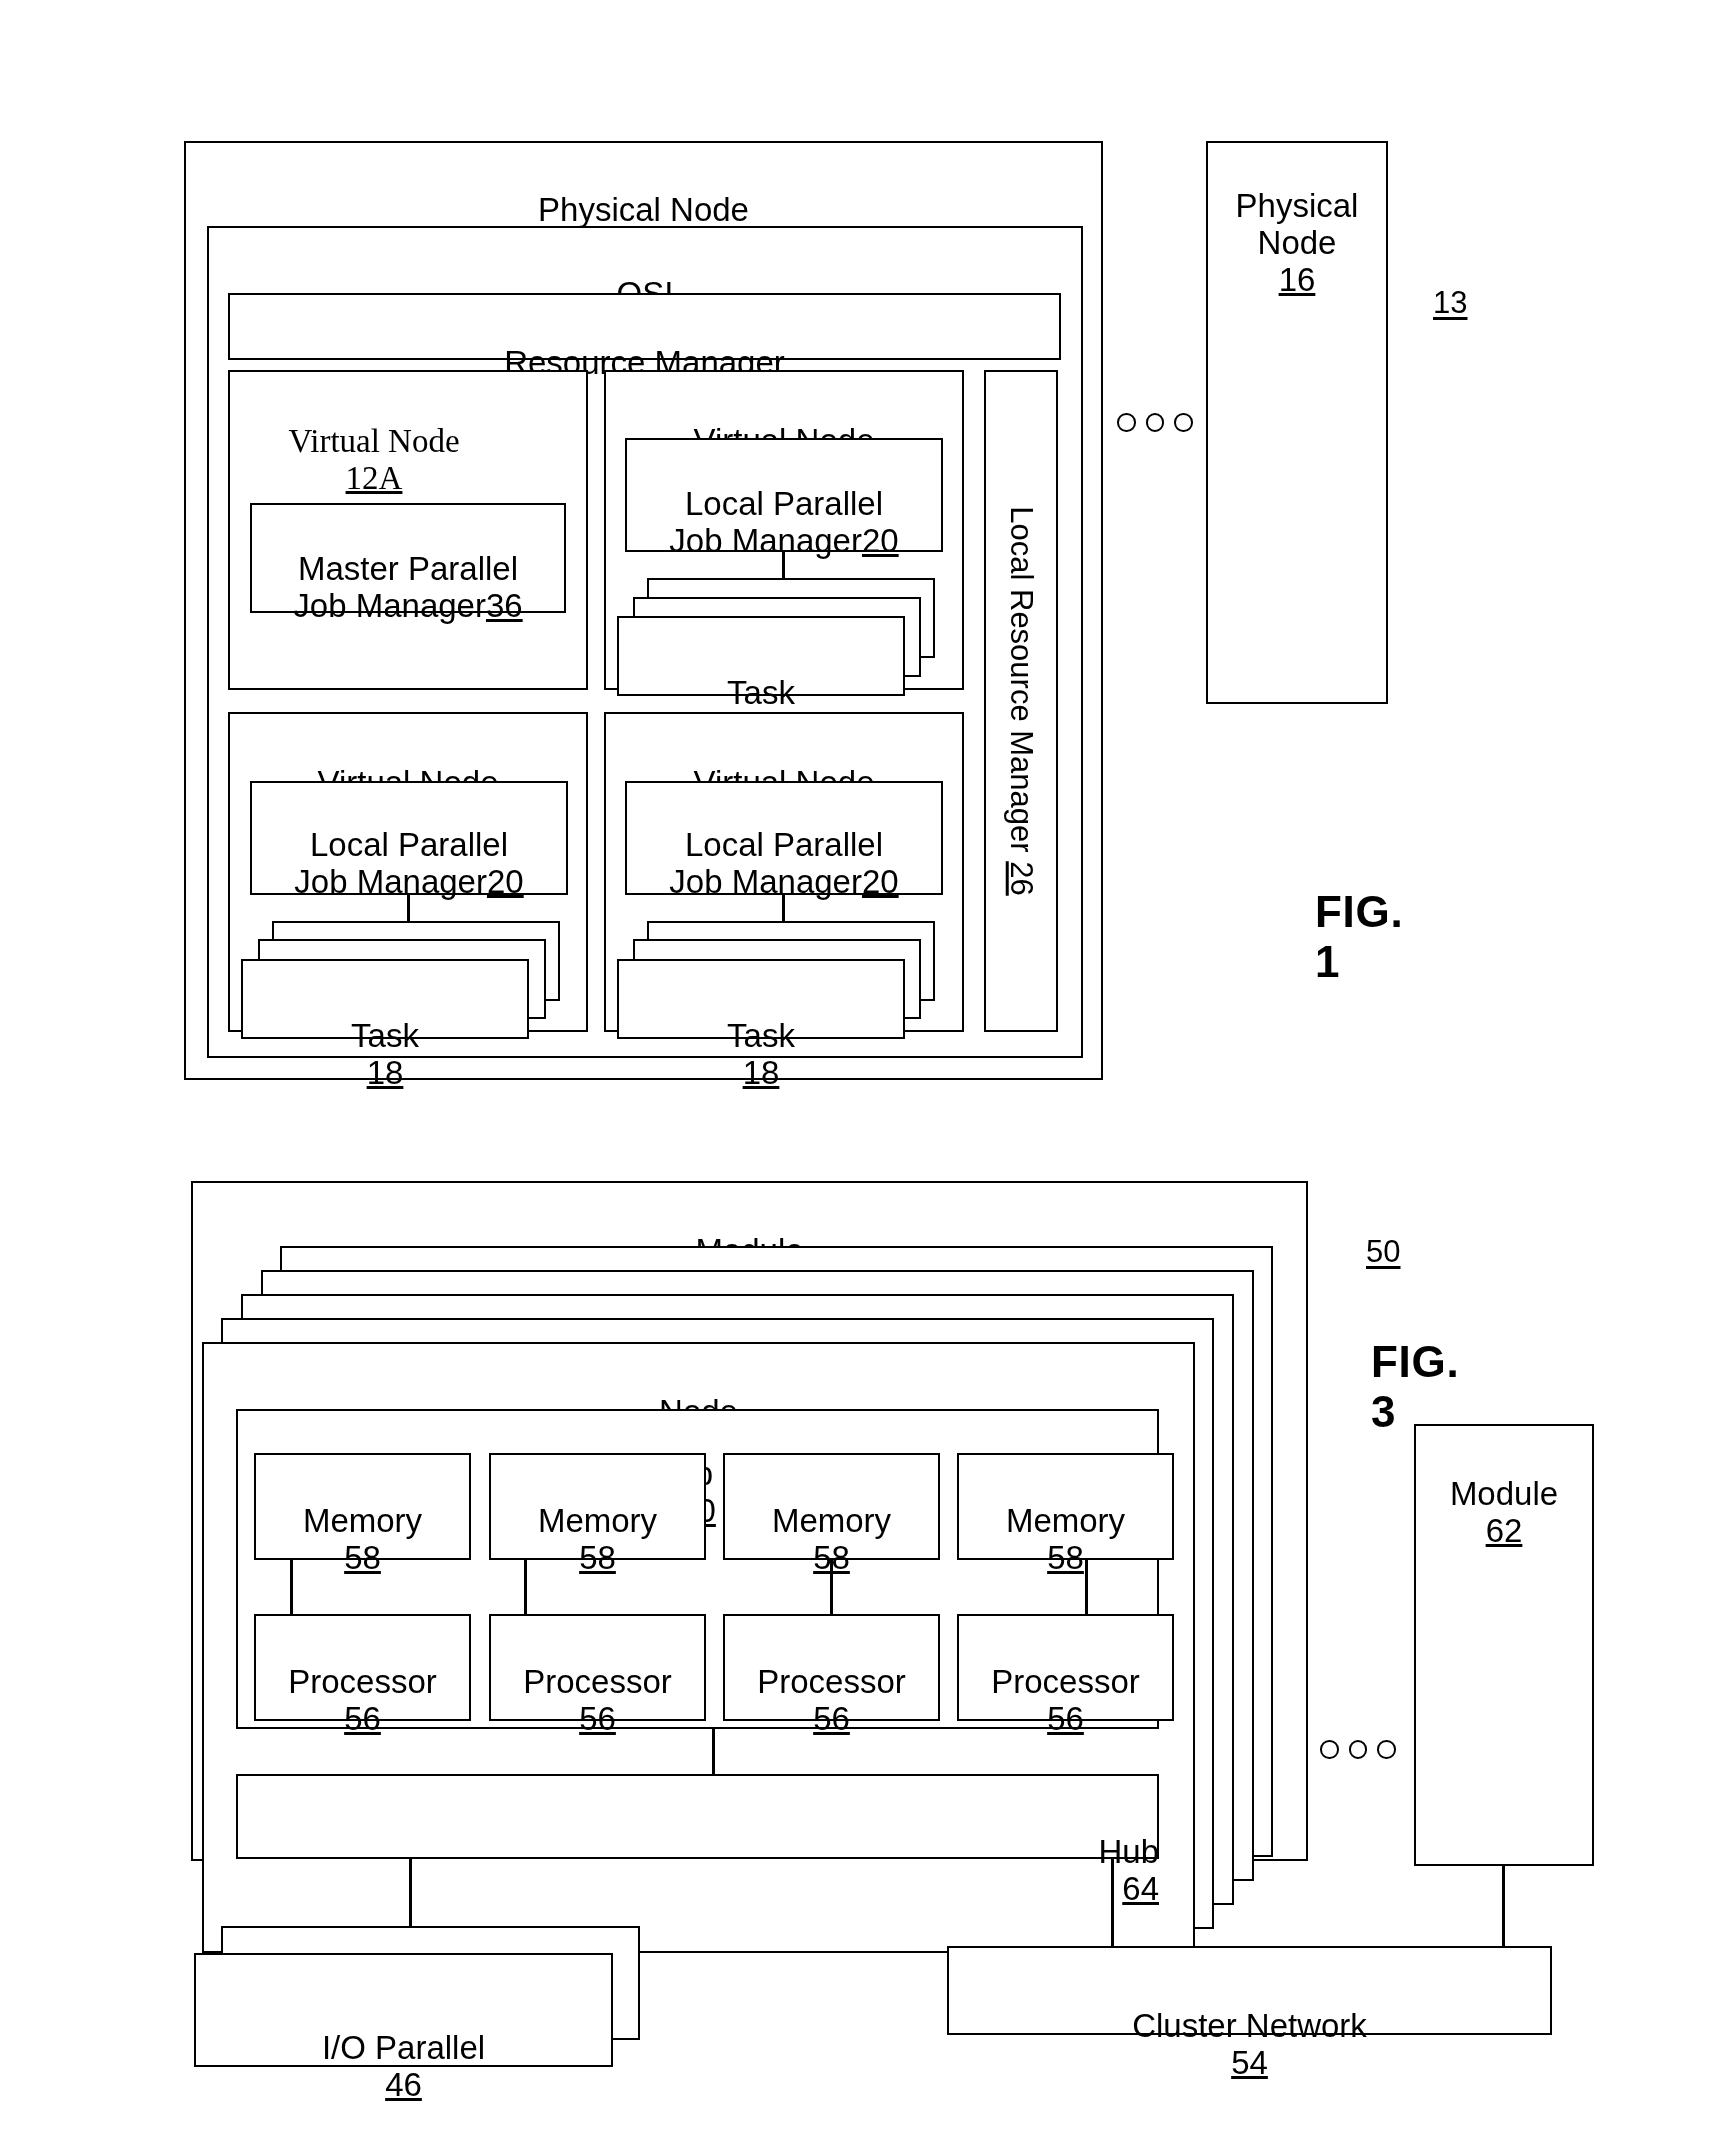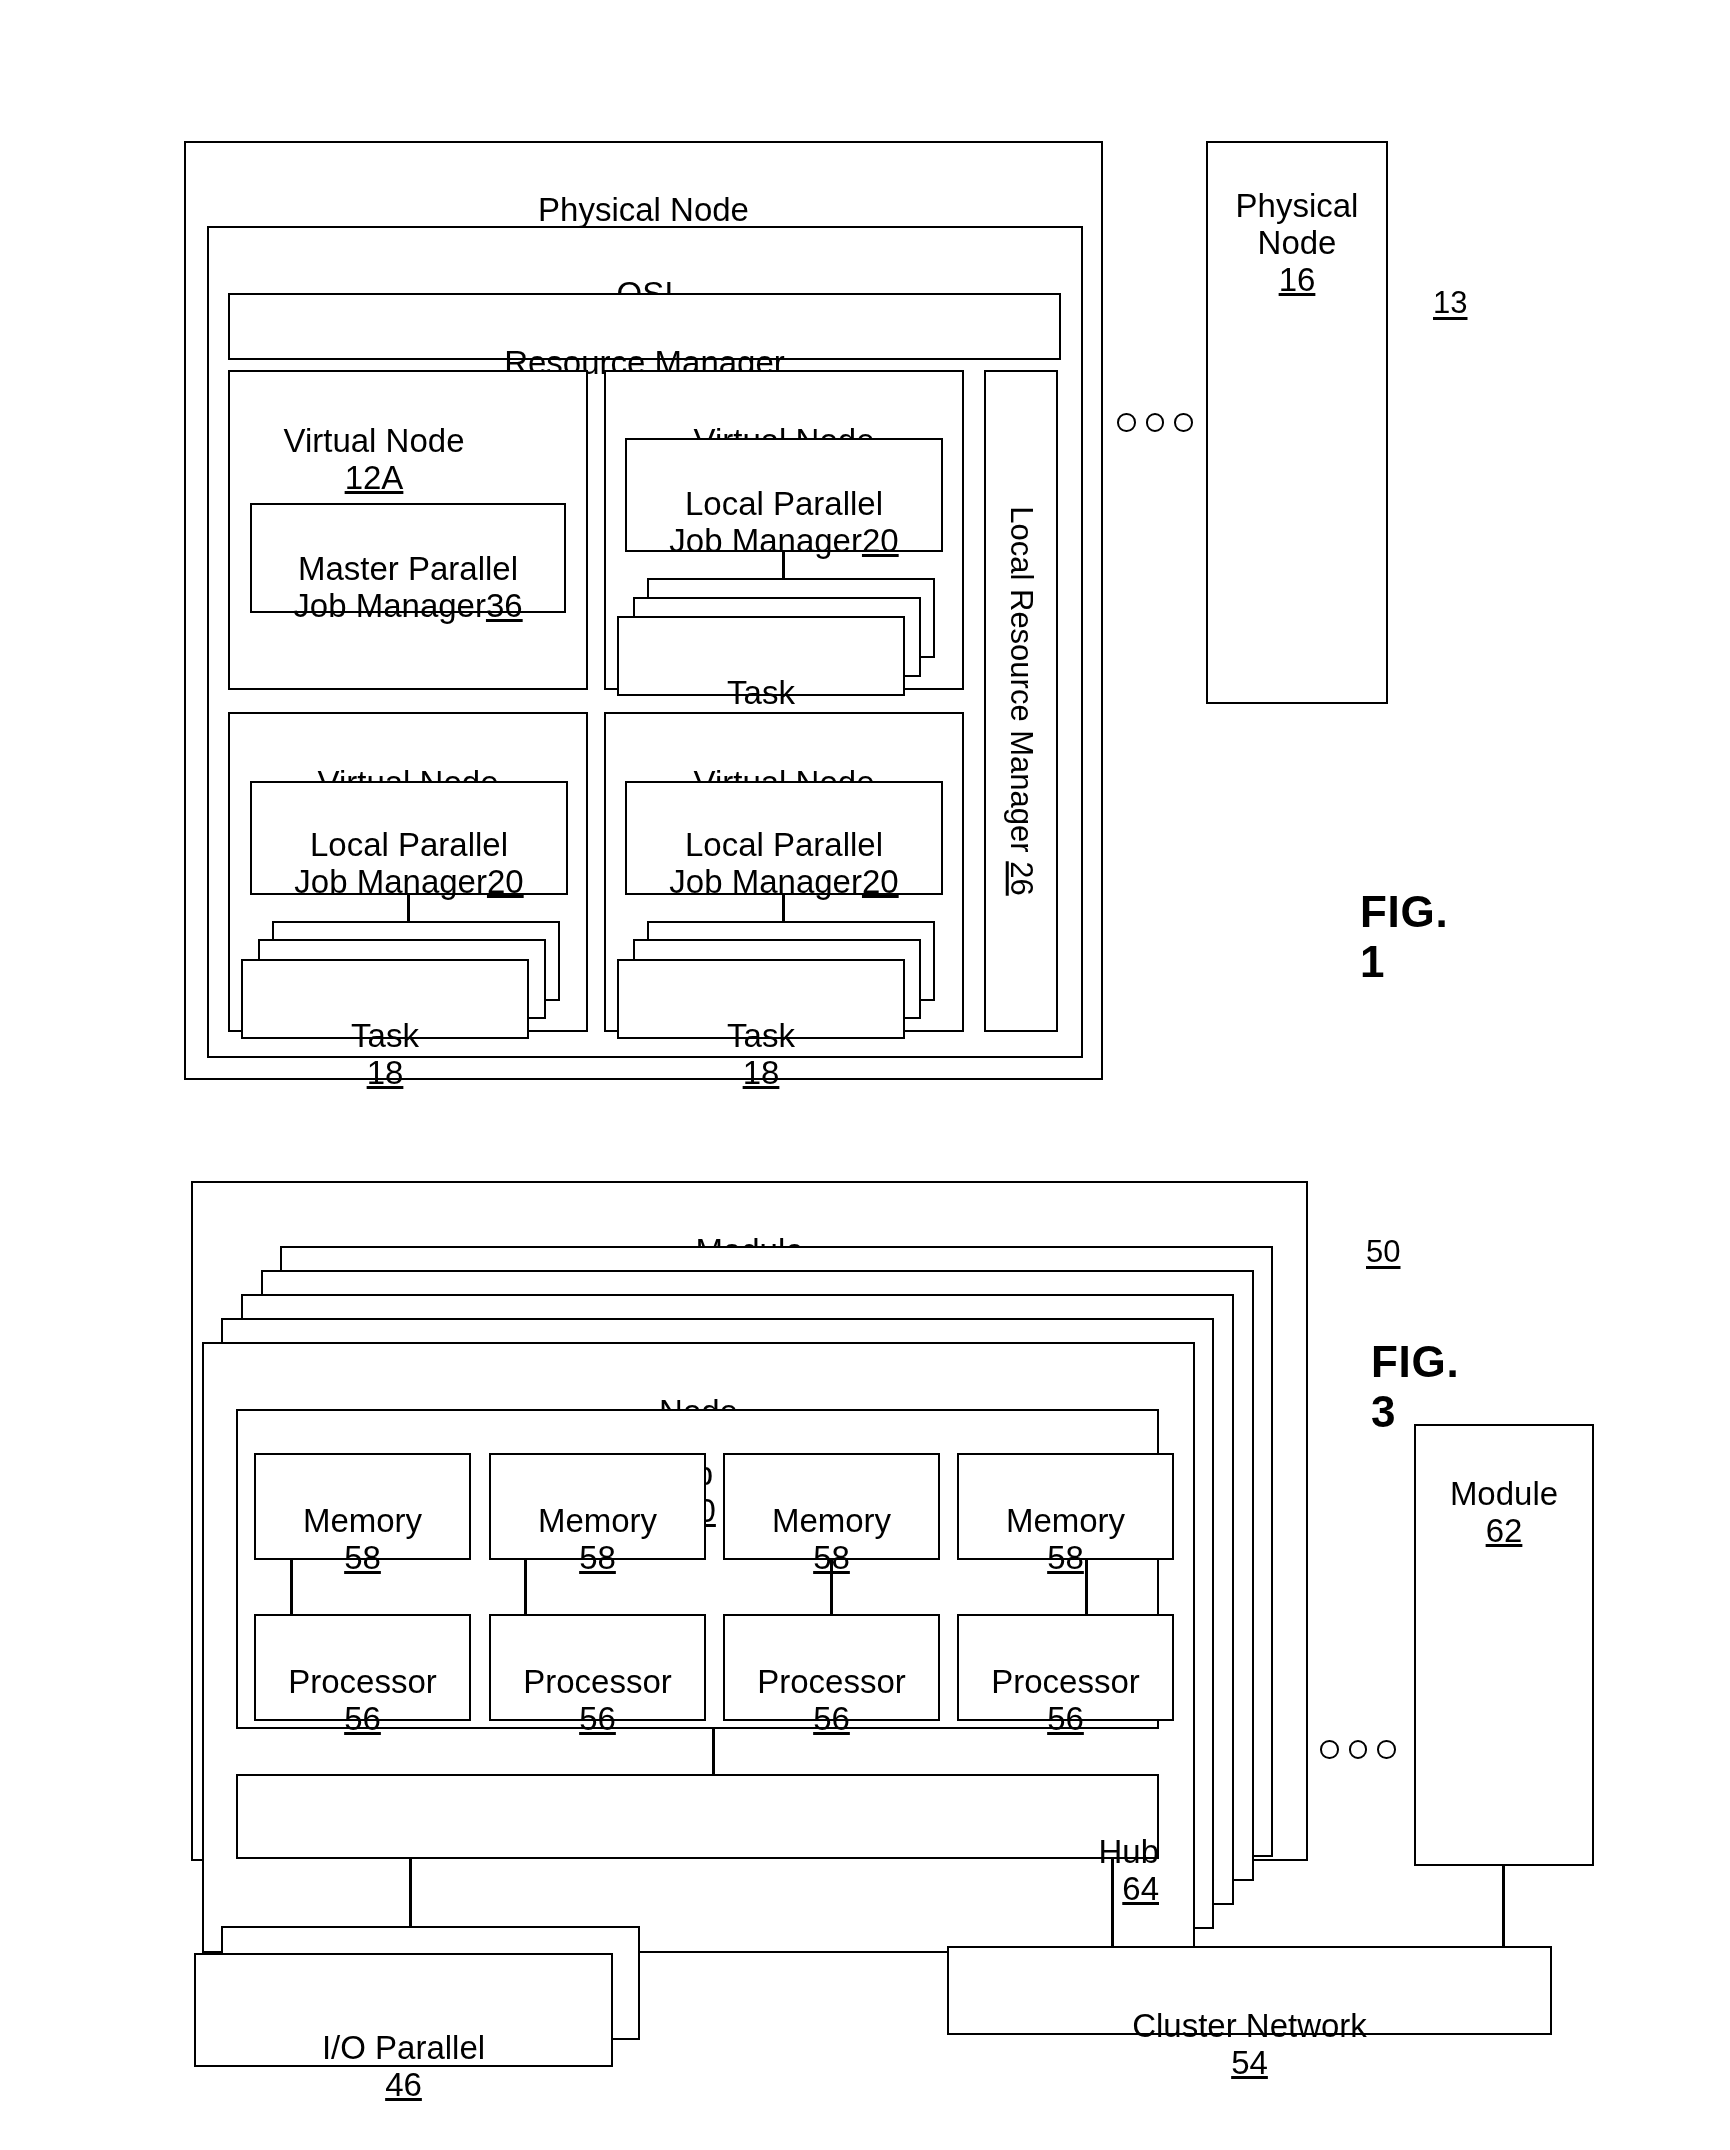--- a/index.html
+++ b/index.html
@@ -77,21 +77,21 @@
      <span class="u">14</span>
   </div>
 
   <div class="bx" style="left:228px;top:293px;width:833px;height:67px;"></div>
   <div class="lbl ctr t46" style="left:228px;width:833px;top:308px;">
      <span>Resource Manager</span>
      <span class="u">24</span>
   </div>
 
   <div class="bx" style="left:228px;top:370px;width:360px;height:320px;"></div>
-  <div class="lbl ctr t46" style="left:228px;width:292px;top:386px;">
+  <div class="lbl ctr t46" style="left:228px;width:292px;top:386px;font-family:Liberation Serif, serif;">
      <span>Virtual Node</span>
      <span class="u">12A</span>
   </div>
   <div class="bx" style="left:250px;top:503px;width:316px;height:110px;"></div>
   <div class="lbl ctr t46" style="left:250px;width:316px;top:514px;">
      <span>Master Parallel
 Job Manager</span><span class="u">36</span>
   </div>
 
   <div class="bx" style="left:604px;top:370px;width:360px;height:320px;"></div>
@@ -169,21 +169,21 @@
 
   <div class="bx" style="left:1206px;top:141px;width:182px;height:563px;"></div>
   <div class="lbl ctr t46" style="left:1206px;width:182px;top:151px;">
      <span>Physical
 Node</span>
      <span class="u" style="display:block;">16</span>
   </div>
 
   <div class="refnum" style="left:1433px;top:285px;">13</div>
 
-  <div class="figlabel" style="left:1360px;top:887px;">FIG. 1</div>
+  <div class="figlabel" style="left:1315px;top:887px;">FIG. 1</div>
 </div>
 
 <div class="fig">
 
   <div class="bx" style="left:191px;top:1181px;width:1117px;height:680px;"></div>
   <div class="lbl ctr t46" style="left:191px;width:1117px;top:1196px;">
      <span>Module</span>
      <span class="u">62</span>
   </div>
 

